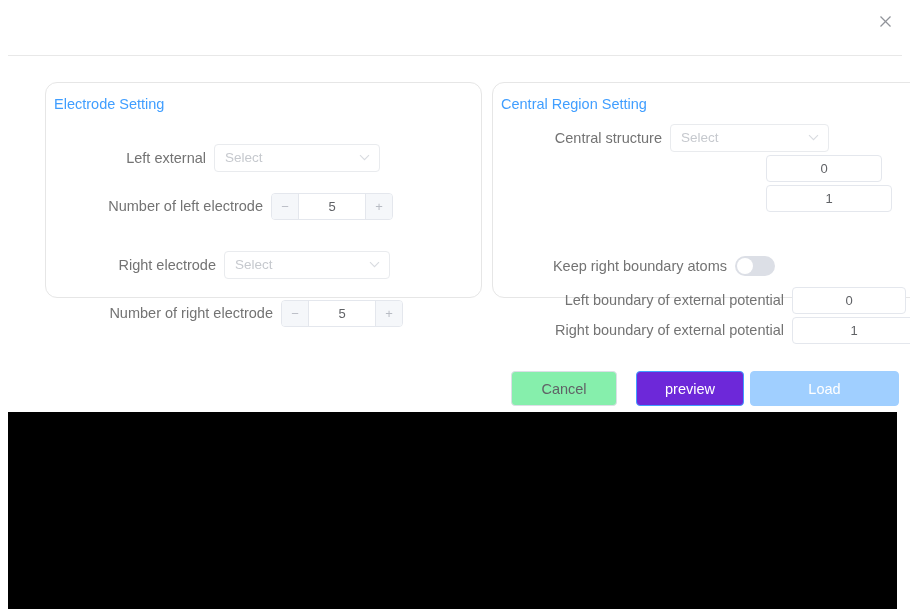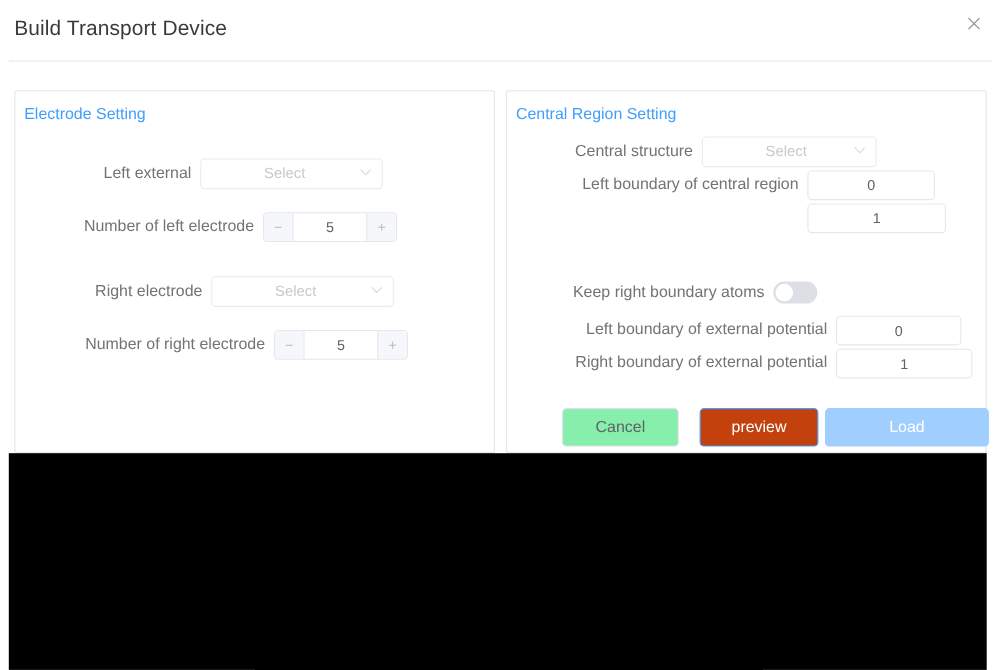--- a/index.html
+++ b/index.html
@@ -55,24 +55,25 @@
   
   .panels {
     position: relative;
     margin-top: 27px;
     height: 272px;
   }
   .panel {
     position: absolute;
     top: 0;
     border: 1px solid #e6e6e6;
-    border-radius: 2px;
-    background: #fff;
-    box-sizing: border-box;
-    height: 330px;
+    border-radius: 12px;
+    background: #fff;
+    box-sizing: border-box;
+    height: 216px;
+    margin-left: 32px;
   }
   .panel-left  { left: 13px;  width: 437px; }
   .panel-right { left: 460px; width: 437px; }
   .panel-legend {
     position: absolute;
     top: 13px;
     left: 8px;
     font-size: 14.5px;
     color: #409EFF;
     font-weight: 400;
@@ -100,21 +101,20 @@
   .select {
     position: relative;
     box-sizing: border-box;
     height: 28px;
     border: 1px solid #e9ebee;
     border-radius: 4px;
     background: #ffffff;
     display: flex;
     align-items: center;
     cursor: not-allowed;
-    padding-left: 47px;
   }
   .select .ph {
     font-size: 13.5px;
     color: #c6c9ce;
     padding-left: 10px;
     line-height: 1;
   }
   .select .caret {
     position: absolute;
     right: 9px;
@@ -217,21 +217,21 @@
   .btn-cancel {
     right: 293px;
     width: 106px;
     border: 1px solid #dcdfe6;
     background: #86efac;
     color: #606266;
   }
   .btn-preview {
     right: 166px;
     width: 108px;
-    background: #c2410c;
+    background: #6d28d9;
     color: #fff;
     border: 1px solid #409EFF;
   }
   .btn-load {
     right: 11px;
     width: 149px;
     background: #a0cfff;
     color: #ffffff;
     border: 1px solid #a0cfff;
     cursor: not-allowed;
@@ -244,21 +244,20 @@
     top: 412px;
     width: 889px;
     height: 197px;
     background: #000000;
   }
 </style>
 </head>
 <body>
 
 <div class="dialog-header">
-  <div class="dialog-title">Build Transport Device</div>
   <div class="close-btn">
     <svg width="13" height="13" viewBox="0 0 13 13">
       <line x1="1.5" y1="1.5" x2="11.5" y2="11.5" stroke="#909399" stroke-width="1.2"></line>
       <line x1="11.5" y1="1.5" x2="1.5" y2="11.5" stroke="#909399" stroke-width="1.2"></line>
     </svg>
   </div>
   <div class="header-divider"></div>
 </div>
 
 <div class="panels">
@@ -318,21 +317,20 @@
         <span class="ph">Select</span>
         <span class="caret">
           <svg width="11" height="7" viewBox="0 0 11 7">
               <path d="M1 1 L5.5 5.5 L10 1" fill="none" stroke="#d8dbe0" stroke-width="1.1"></path>
             </svg>
         </span>
       </div>
     </div>
 
     <div class="row" style="top:71px; right:46px;">
-      <span class="row-label">Left boundary of central region</span>
       <div class="num-input" style="width:116px;">0</div>
     </div>
 
     <div class="row" style="top:101px; right:36px;">
       <div class="num-input" style="width:126px;">1</div>
     </div>
 
 
     <div class="row" style="top:169px; right:153px;">
       <span class="row-label">Keep right boundary atoms</span>

